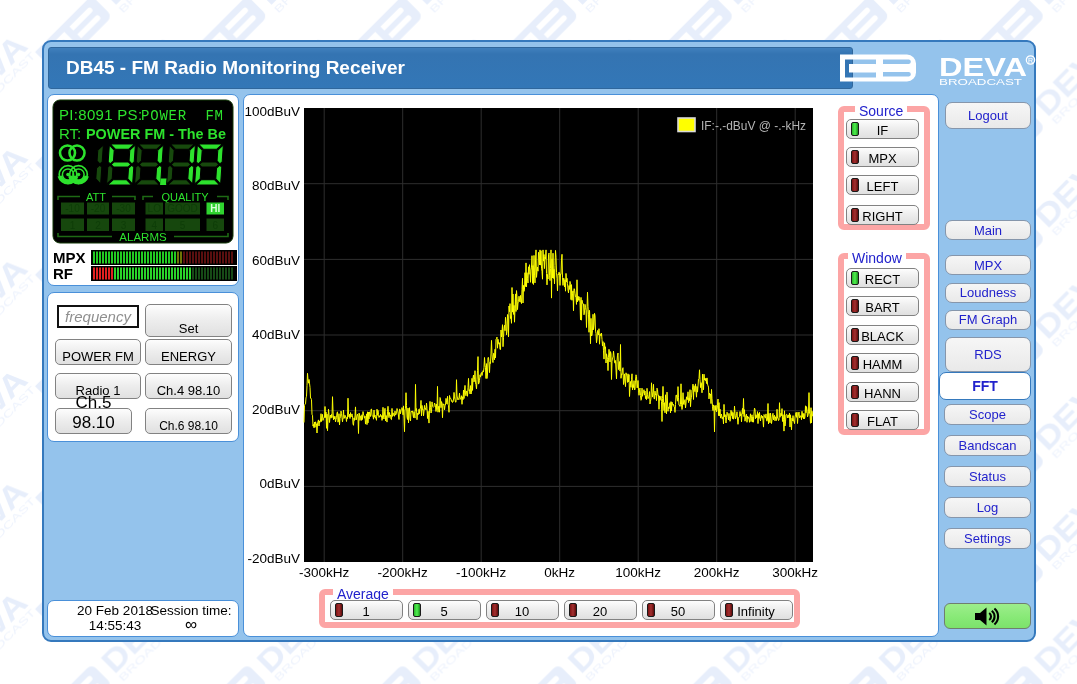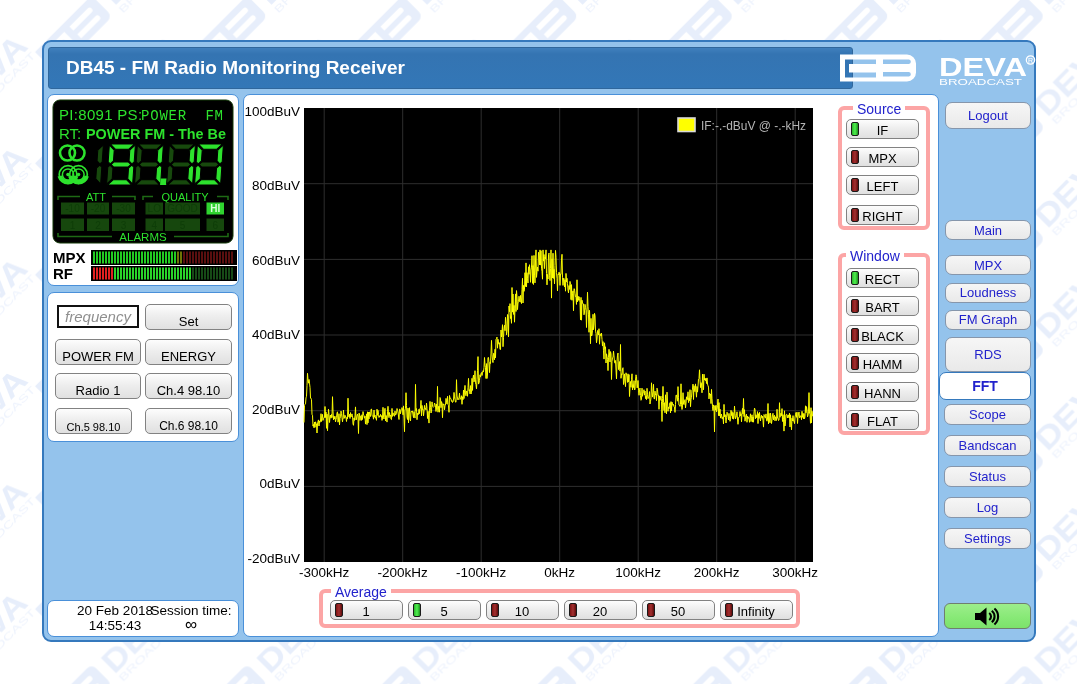--- a/index.html
+++ b/index.html
@@ -6,21 +6,21 @@
 #shell { position:absolute; left:42px; top:40px; width:994px; height:602px; background:#94c3ec; border:2px solid #3579bd; border-radius:9px; }
 #hdr { position:absolute; left:48px; top:47px; width:805px; height:42px; background:linear-gradient(#4080bd,#3474b2 15%,#3377b7); border:1px solid #30679c; border-radius:3px; }
 #hdr .t { position:absolute; left:17px; top:9px; font-size:19px; font-weight:bold; color:#fff; }
 .panel { position:absolute; background:#fff; border:1px solid #4a90d9; border-radius:7px; }
 .btn { position:absolute; display:flex; align-items:flex-end; justify-content:center; background:linear-gradient(#fdfdfd,#eeeeee 45%,#e0e0e0); border:1px solid #828282; border-radius:5px; color:#000; }
 .btn .bl { flex:1; text-align:center; }
 .nav { position:absolute; display:flex; align-items:center; justify-content:center; background:linear-gradient(#f6f6f6,#e9e9e9); border:1px solid #8696ab; border-radius:7px; color:#2222cc; }
 .led { position:absolute; left:4px; top:50%; margin-top:-7px; width:8px; height:14px; border:1px solid #1a1a1a; border-radius:2px; }
 .led.green { background:linear-gradient(90deg,#2cb52c,#4ef04e,#1d8f1d); }
 .led.red { background:linear-gradient(90deg,#7e1212,#a33030,#5d0b0b); }
-.fs { position:absolute; border:4px solid #fca5a5; border-radius:6px;padding-left:38px; }
+.fs { position:absolute; border:6px solid #fca5a5; border-radius:6px;padding-left:38px; }
 .fs .lg { position:absolute; top:-9px; background:#fff; color:#2222cc; font-size:14px; padding:0 4px; }
 .ffttab { position:absolute; left:939px; top:372px; width:92px; height:28px; background:#fff; border:1px solid #3579bd; border-radius:7px; color:#2222cc; font-weight:bold; font-size:14px; display:flex; align-items:center; justify-content:center; }
 .spk { position:absolute; left:944px; top:603px; width:87px; height:26px; background:linear-gradient(#9cee8b,#88e977 55%,#7ce26b); border:1px solid #6f7f6f; border-radius:6px; display:flex; align-items:center; justify-content:center; }
 .dt { position:absolute; font-size:13.5px; color:#000; text-align:center; line-height:15px; }
 </style></head><body>
 <div id="page">
 <svg width="1077" height="684" style="position:absolute;left:0;top:0">
 <defs>
 <g id="dblogo">
   <g fill="#e7eefb">
@@ -256,36 +256,36 @@
         <rect x="219" y="267.5" width="2" height="12" fill="#164a16"></rect>
         <rect x="222" y="267.5" width="2" height="12" fill="#164a16"></rect>
         <rect x="225" y="267.5" width="2" height="12" fill="#164a16"></rect>
         <rect x="228" y="267.5" width="2" height="12" fill="#164a16"></rect>
         <rect x="231" y="267.5" width="2" height="12" fill="#164a16"></rect>
 </g>
 </svg>
 
 <div class="panel" style="left:47px;top:292px;width:192px;height:150px"></div>
 <div style="position:absolute;left:57px;top:305px;width:82px;height:23px;border:2px solid #111;background:#fff;color:#8f8f8f;font-style:italic;font-size:15px;display:flex;align-items:center;justify-content:center">frequency</div>
-<div class="btn" style="left:145px;top:304px;width:87px;height:26px;font-size:13px">
+<div class="btn" style="left:145px;top:304px;width:87px;height:33px;font-size:13px">
       <span class="bl">Set</span>
     </div>
     <div class="btn" style="left:55px;top:339px;width:86px;height:26px;font-size:13px">
       <span class="bl">POWER FM</span>
     </div>
     <div class="btn" style="left:145px;top:339px;width:87px;height:26px;font-size:13px">
       <span class="bl">ENERGY</span>
     </div>
     <div class="btn" style="left:55px;top:373px;width:86px;height:26px;font-size:13px">
       <span class="bl">Radio 1</span>
     </div>
     <div class="btn" style="left:145px;top:373px;width:87px;height:26px;font-size:13px">
       <span class="bl">Ch.4 98.10</span>
     </div>
-    <div class="btn" style="left:55px;top:408px;width:77px;height:26px;font-size:11px">
+    <div class="btn" style="left:55px;top:408px;width:77px;height:26px;font-size:17px">
       <span class="bl">Ch.5 98.10</span>
     </div>
     <div class="btn" style="left:145px;top:408px;width:87px;height:26px;font-size:12px">
       <span class="bl">Ch.6 98.10</span>
     </div>
 
 <div class="panel" style="left:47px;top:600px;width:192px;height:37px"></div>
 <div class="dt" style="left:67px;top:603px;width:96px">20 Feb 2018<br>14:55:43</div>
 <div class="dt" style="left:148px;top:603px;width:86px">Session time:<br><span style="font-size:17px;line-height:13px">∞</span></div>
 

